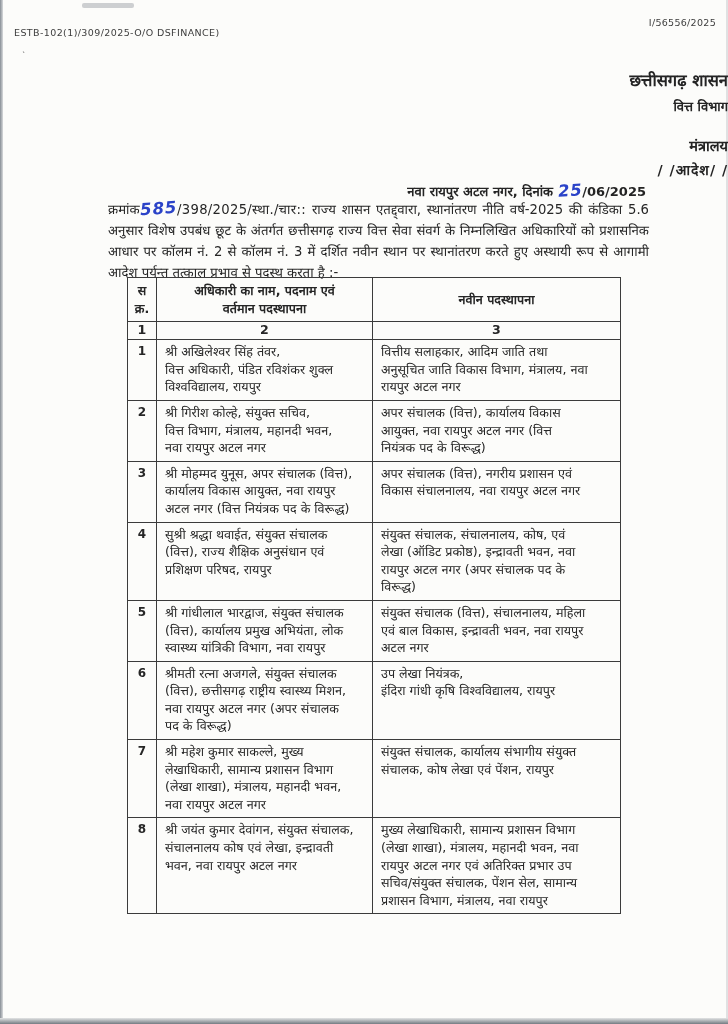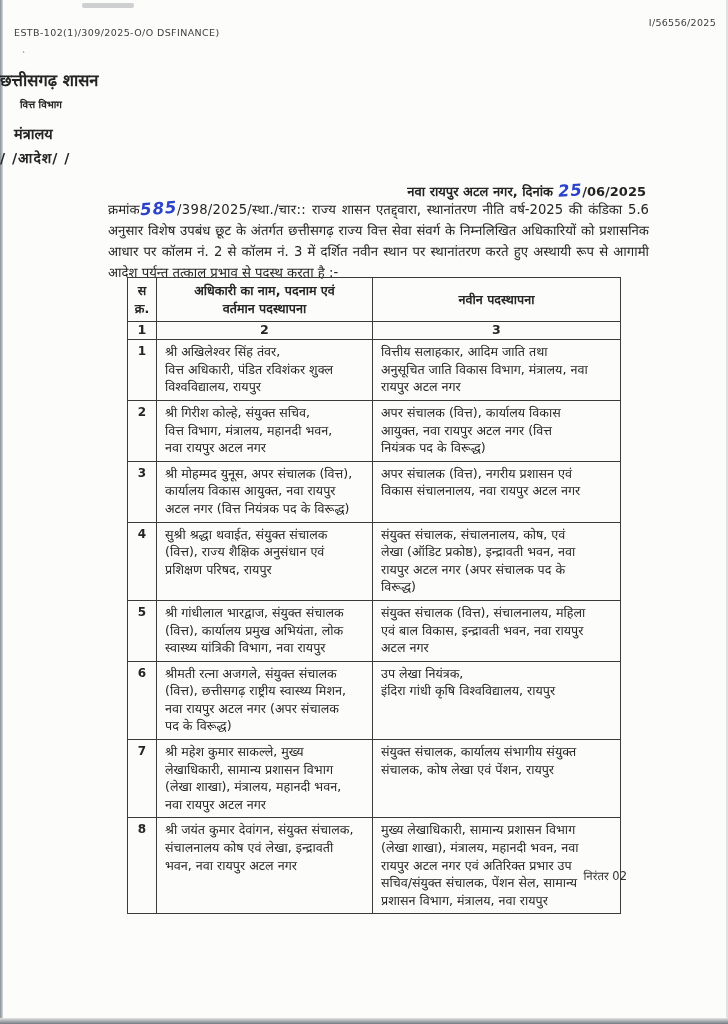--- a/index.html
+++ b/index.html
@@ -20,24 +20,24 @@
                  background:linear-gradient(to bottom,#e3e4e5,#747b82); }
   .edge-right  { position:absolute; right:0; top:0; width:2px; height:100%;
                  background:#e0e1e2; }
   .smudge-top  { position:absolute; left:82px; top:3px; width:52px; height:5px;
                  background:#b9bcbf; border-radius:2px; opacity:.7; }
   .tiny-mark   { position:absolute; left:22px; top:52px; font-size:8px; color:#555; }
 
   .ref-left  { position:absolute; left:14px;  top:27px; font-size:9.5px; letter-spacing:.4px; color:#3d3d3d; }
   .ref-right { position:absolute; right:12px; top:17px; font-size:9.5px; letter-spacing:.3px; color:#3d3d3d; }
 
-  .hdr { position:absolute; left:0; top:68px; width:100%; text-align:left; }
+  .hdr { position:absolute; left:0; top:68px; width:100%; text-align:right; }
   .hdr div { font-weight:bold; }
   .h1 { font-size:16.5px; margin-bottom:6px; }
-  .h2 { font-size:10px; margin-bottom:12px;padding-left:20px; }
+  .h2 { font-size:13px; margin-bottom:20px;padding-left:20px; }
   .h3 { font-size:14.5px; margin-bottom:5px;padding-left:14px; }
   .h4 { font-size:16.5px; margin-bottom:4px; }
   .h5 { font-size:14px; letter-spacing:1px; }
 
   .dateline { position:absolute; top:181px; right:82px; font-size:13px; font-weight:bold; }
   .handwrite { color:#2b43c8; font-weight:bold; font-style:italic; font-size:1.25em;
                display:inline-block; transform:rotate(-4deg); letter-spacing:1px; }
 
   .para { position:absolute; left:108px; top:198px; width:541px;
           font-size:13.2px; line-height:21px; text-align:justify; color:#262626; }
@@ -175,14 +175,13 @@
 भवन, नवा रायपुर अटल नगर</td>
       <td>मुख्य लेखाधिकारी, सामान्य प्रशासन विभाग
 (लेखा शाखा), मंत्रालय, महानदी भवन, नवा
 रायपुर अटल नगर एवं अतिरिक्त प्रभार उप
 सचिव/संयुक्त संचालक, पेंशन सेल, सामान्य
 प्रशासन विभाग, मंत्रालय, नवा रायपुर</td>
     </tr>
   </tbody>
     </table>
 
-  <div class="footer">निरंतर 02</div>
 </div>
 
 </body></html>

